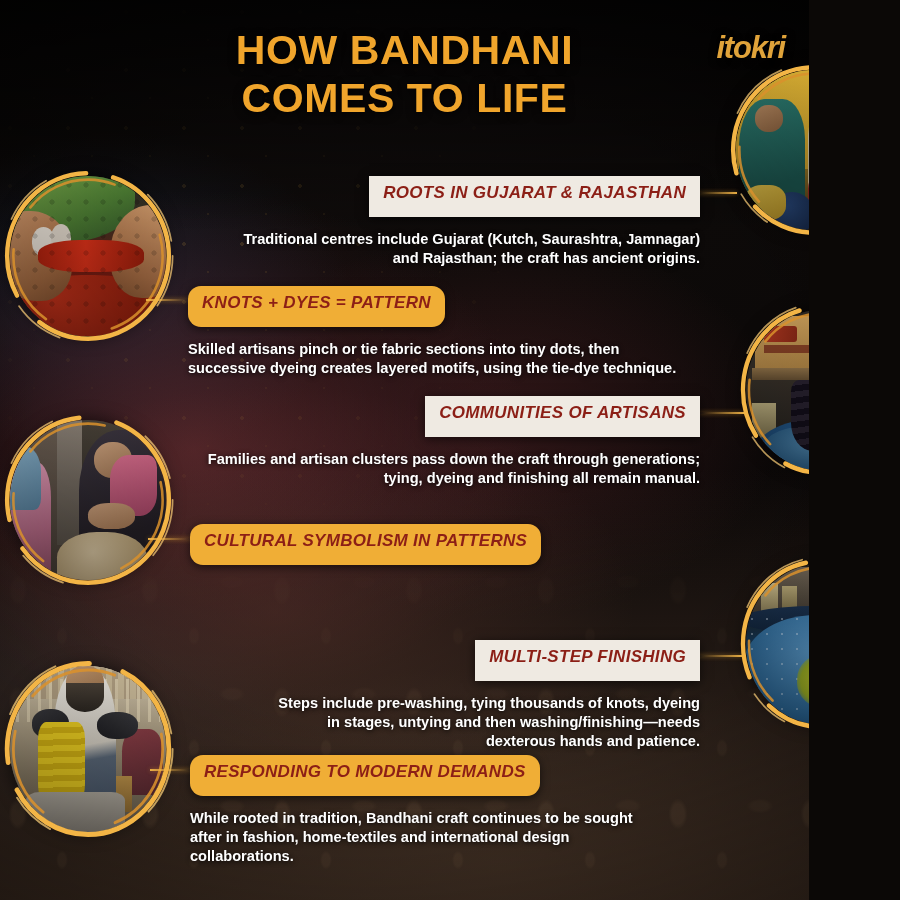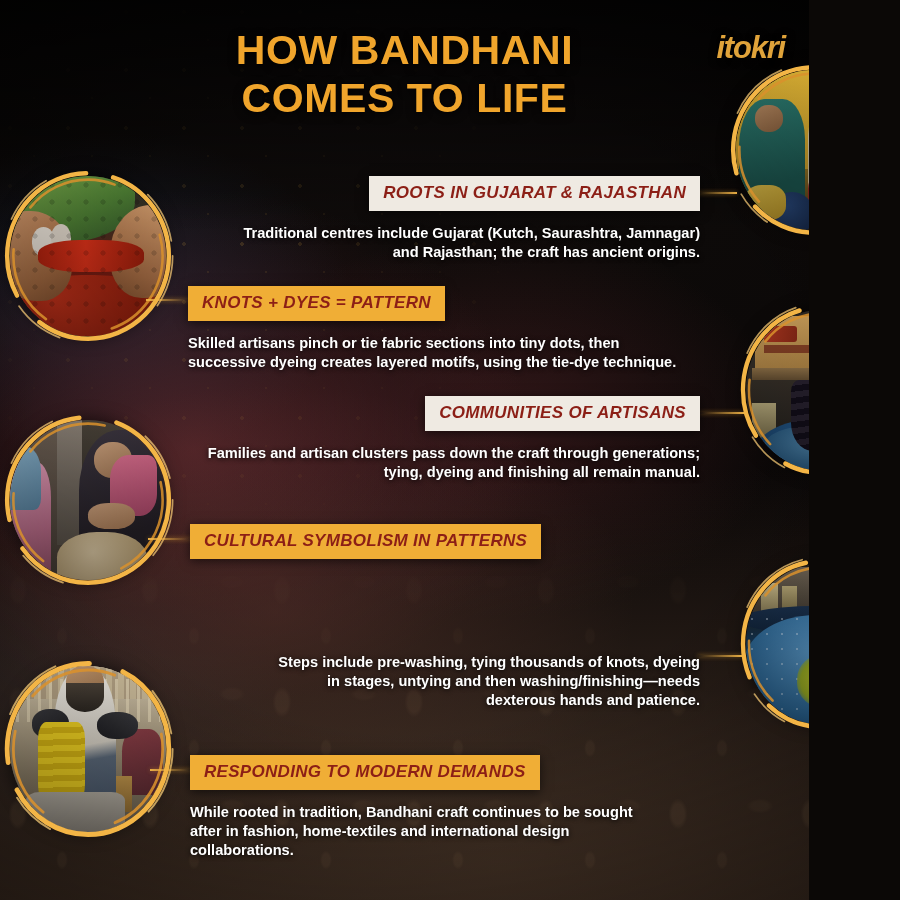--- a/index.html
+++ b/index.html
@@ -239,31 +239,31 @@
   
   .connector{position:absolute;height:2px;z-index:16;
     background:linear-gradient(90deg,rgba(240,170,50,.05),rgba(243,181,70,.95));
     box-shadow:0 0 4px rgba(240,170,50,.5);}
   .connector.to-left{background:linear-gradient(270deg,rgba(240,170,50,.05),rgba(243,181,70,.95));}
 
   
   .block{position:absolute;z-index:20;}
   .head-chip{
     display:inline-block;
-    padding:7px 14px 8px 14px;
+    padding:7px 14px 14px 14px;
     font-size:17px;
     font-weight:bold;
     font-style:italic;
     letter-spacing:.3px;
     color:#8c1f16;
     white-space:nowrap;
     box-shadow:0 2px 10px rgba(0,0,0,.6);
   }
   .chip-cream{background:#efeae2;}
-  .chip-amber{background:#f0ae36;}
+  .chip-amber{background:#f0ae36;border-radius:13px;}
   .body-copy{
     margin-top:13px;
     color:#ffffff;
     font-size:14.6px;
     line-height:19px;
     font-weight:bold;
     text-shadow:0 1px 5px rgba(0,0,0,.92);
   }
   .align-right{text-align:right;}
   .align-left{text-align:left;}
@@ -455,20 +455,21 @@
   <div class="block align-right" style="left:204px;top:396px;width:496px;">
     <div class="head-chip chip-cream">COMMUNITIES OF ARTISANS</div>
     <div class="body-copy">Families and artisan clusters pass down the craft through generations; tying, dyeing and finishing all remain manual.</div>
   </div>
 
   <div class="block align-left" style="left:190px;top:524px;width:480px;">
     <div class="head-chip chip-amber">CULTURAL SYMBOLISM IN PATTERNS</div>
   </div>
 
   <div class="block align-right" style="left:264px;top:640px;width:436px;">
+    <div class="head-chip chip-cream">MULTI-STEP FINISHING</div>
     <div class="body-copy">Steps include pre-washing, tying thousands of knots, dyeing in stages, untying and then washing/finishing—needs dexterous hands and patience.</div>
   </div>
 
   <div class="block align-left" style="left:190px;top:755px;width:470px;">
     <div class="head-chip chip-amber">RESPONDING TO MODERN DEMANDS</div>
     <div class="body-copy">While rooted in tradition, Bandhani craft continues to be sought after in fashion, home-textiles and international design collaborations.</div>
   </div>
 
 </div>
 

